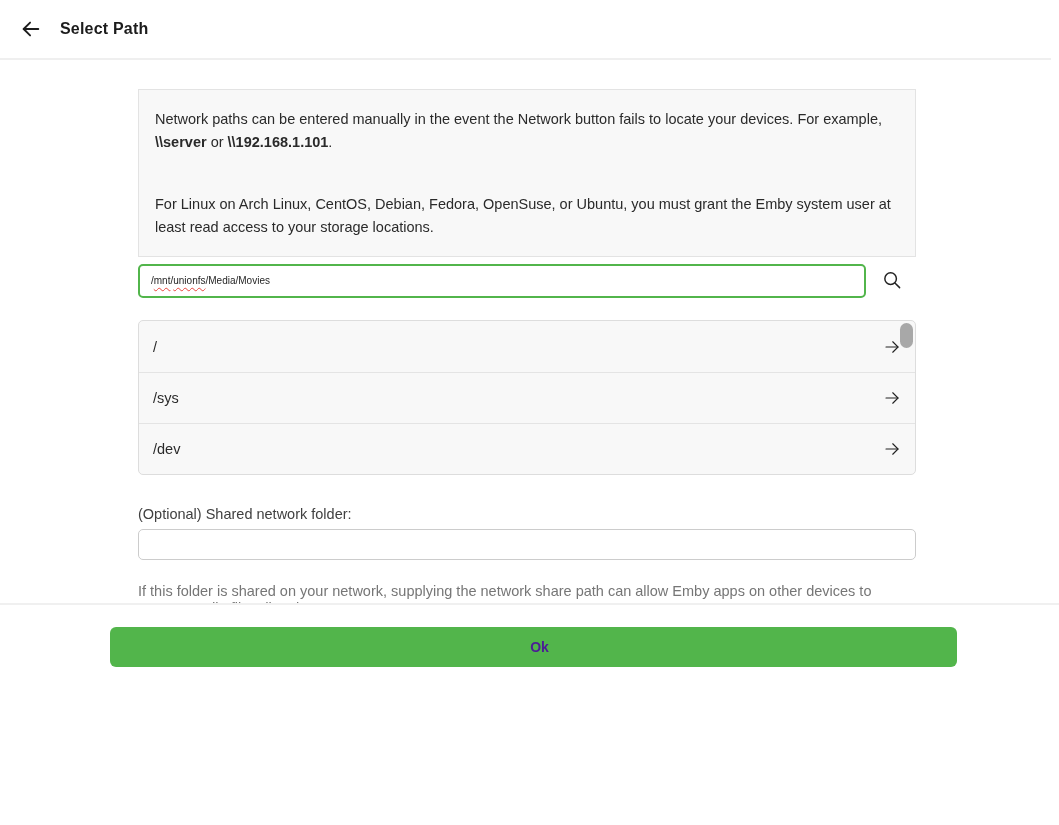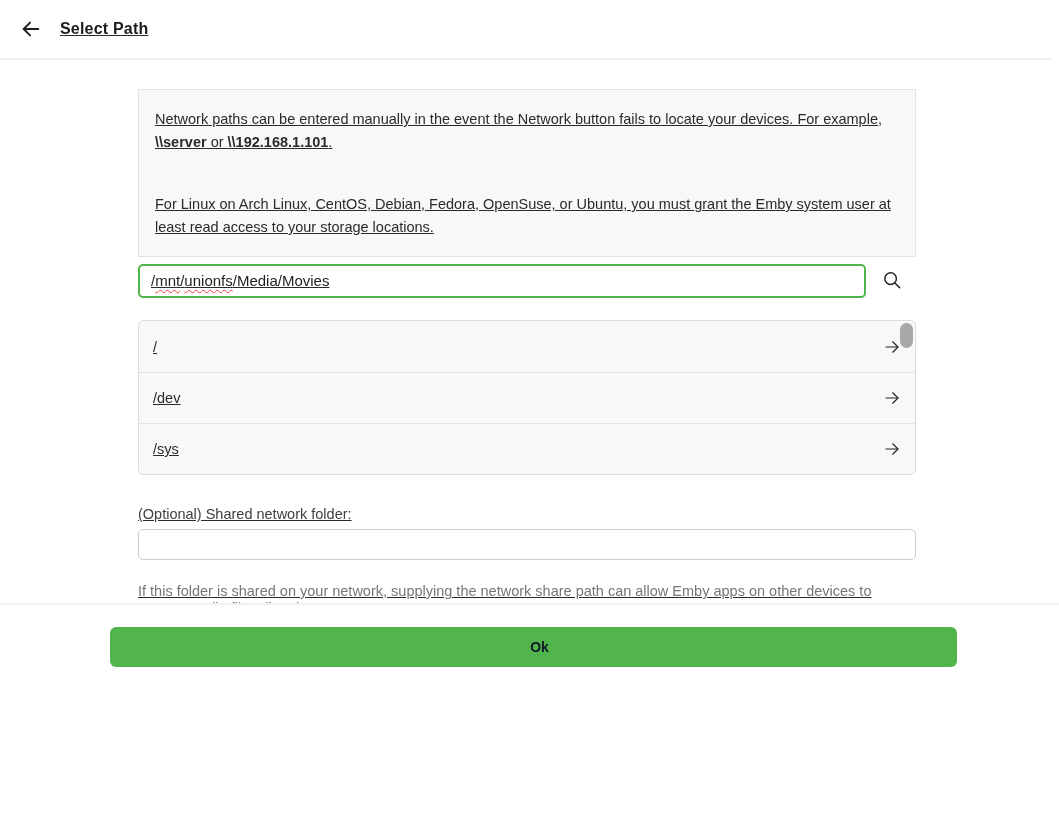--- a/index.html
+++ b/index.html
@@ -1,57 +1,57 @@
 <!DOCTYPE html>
 <html><head>
 <meta charset="utf-8">
 <style>
   * { box-sizing: border-box; margin: 0; padding: 0; }
   html, body { background: #ffffff; }
   body { font-family: "Liberation Sans", "DejaVu Sans", sans-serif; color: #2a2a2a; }
-  .page { position: relative; width: 1059px; height: 684px; background: #fff; overflow: hidden; text-decoration: underline; }
+  .page { position: relative; width: 1059px; height: 684px; background: #fff; overflow: hidden; }
 
   
   .header { height: 58px; display: flex; align-items: center; padding-left: 10px; background: #fff; }
   .back-btn { width: 42px; height: 42px; border: none; background: transparent; display: flex; align-items: center; justify-content: center; cursor: pointer; border-radius: 50%; }
   .back-btn svg { display: block; }
   .page-title { font-size: 16px; font-weight: bold; color: #1c1c1c; margin-left: 8px; letter-spacing: 0.2px; }
   .header-divider { height: 2px; background: #efefef; margin-right: 8px; }
 
   
   .content { padding-left: 138px; width: 916px; }
 
   
   .info-box { margin-top: 29px; width: 778px; background: #f8f8f8; border: 1px solid #e3e3e3; border-radius: 0; padding: 18px 16px 17px 16px; font-size: 14.5px; line-height: 23px; color: #2a2a2a; }
   .info-box p + p { margin-top: 39px; }
   .info-box b { font-weight: bold; }
 
   
   .field-label { margin-top: 26px; font-size: 14px; color: #2e9530; }
   .folder-row { margin-top: 7px; display: flex; align-items: center; }
-  .folder-input { width: 728px; height: 34px; border: 2px solid #52b54b; border-radius: 5px; background: #fff; padding: 0 11px; font-size: 15px; line-height: 30px; color: #1f1f1f; white-space: nowrap; overflow: hidden; cursor: text; }
+  .folder-input { width: 728px; height: 34px; border: 2px solid #52b54b; border-radius: 5px; background: #fff; padding: 0 11px; font-size: 10px; line-height: 30px; color: #1f1f1f; white-space: nowrap; overflow: hidden; cursor: text; }
   .misspell { text-decoration: underline wavy #e8453c 1px; text-underline-offset: 3px; }
   .search-btn { width: 34px; height: 34px; margin-left: 9px; border: none; background: transparent; display: flex; align-items: center; justify-content: center; cursor: pointer; }
 
   
   .path-list { position: relative; margin-top: 22px; width: 778px; background: #f8f8f8; border: 1px solid #dddddd; border-radius: 5px; overflow: hidden; }
   .path-row { height: 51px; display: flex; align-items: center; justify-content: space-between; padding: 0 14px 0 14px; cursor: pointer; }
   .path-row + .path-row { border-top: 1px solid #e4e4e4; }
   .path-row .label { font-size: 14.5px; color: #2a2a2a; }
   .path-row svg { display: block; }
   .scroll-thumb { position: absolute; top: 2px; right: 2px; width: 13px; height: 25px; background: #a8a8a8; border-radius: 7px; }
 
   
   .shared-label { margin-top: 31px; font-size: 14.5px; color: #404040; }
   .shared-input { margin-top: 7px; width: 778px; height: 31px; border: 1px solid #cccccc; border-radius: 5px; background: #fff; padding: 0 11px; font-size: 15px; color: #1f1f1f; display: block; outline: none; }
   .help-text { margin-top: 23px; width: 778px; font-size: 14.5px; line-height: 17px; color: #767676; }
 
   
   .footer { position: absolute; left: 0; right: 0; bottom: 0; height: 81px; background: #fff; border-top: 2px solid #f0f0f0; }
-  .ok-btn { display: block; margin: 22px 0 0 110px; width: 847px; height: 40px; border: none; border-radius: 6px; background: #52b54b; color: #0f172a; font-family: "Liberation Sans", sans-serif; font-size: 14px; font-weight: bold; cursor: pointer; padding-left: 12px; }
+  .ok-btn { display: block; margin: 22px 0 0 110px; width: 847px; height: 40px; border: none; border-radius: 6px; background: #52b54b; color: #4c1d95; font-family: "Liberation Sans", sans-serif; font-size: 14px; font-weight: bold; cursor: pointer; padding-left: 12px; }
 </style>
 </head>
 <body>
 
 <div class="page">
 
   <div class="header">
     <button class="back-btn">
       <span>
         <svg width="22" height="22" viewBox="0 0 24 24" fill="none" stroke="#1c1c1c" stroke-width="2" stroke-linecap="round" stroke-linejoin="round">
@@ -87,30 +87,30 @@
       <div class="path-row">
         <span class="label">/</span>
         <span>
           <svg width="18" height="18" viewBox="0 0 24 24" fill="none" stroke="#222222" stroke-width="1.5" stroke-linecap="round" stroke-linejoin="round">
               <path d="M4 12h16"></path>
               <path d="M13 5l7 7-7 7"></path>
             </svg>
         </span>
       </div>
       <div class="path-row">
-        <span class="label">/dev</span>
+        <span class="label">/sys</span>
         <span>
           <svg width="18" height="18" viewBox="0 0 24 24" fill="none" stroke="#222222" stroke-width="1.5" stroke-linecap="round" stroke-linejoin="round">
               <path d="M4 12h16"></path>
               <path d="M13 5l7 7-7 7"></path>
             </svg>
         </span>
       </div>
       <div class="path-row">
-        <span class="label">/sys</span>
+        <span class="label">/dev</span>
         <span>
           <svg width="18" height="18" viewBox="0 0 24 24" fill="none" stroke="#222222" stroke-width="1.5" stroke-linecap="round" stroke-linejoin="round">
               <path d="M4 12h16"></path>
               <path d="M13 5l7 7-7 7"></path>
             </svg>
         </span>
       </div>
       <div class="scroll-thumb"></div>
     </div>
 

